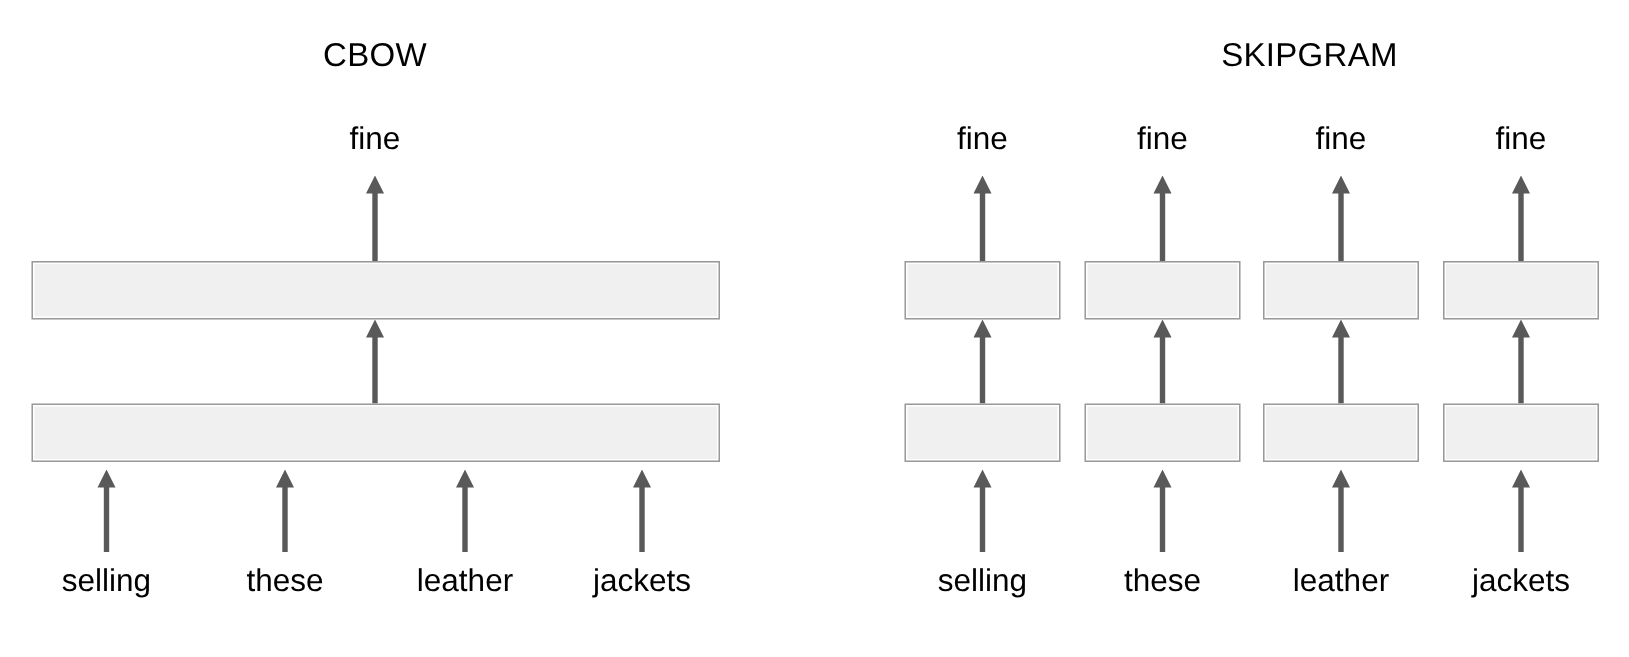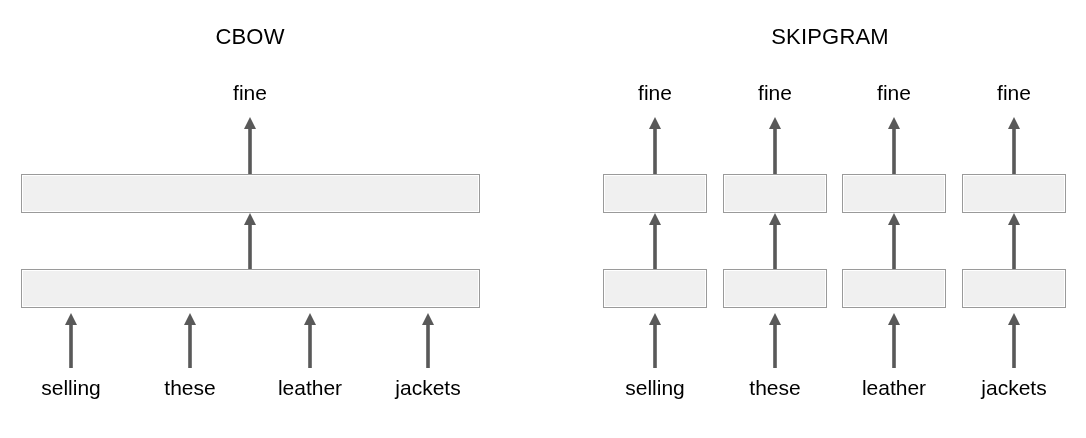--- a/index.html
+++ b/index.html
@@ -89,21 +89,21 @@
     <div class="arrow" style="left: 428px; top: 313px; width: 16px; height: 55px;">
       <svg width="16" height="55" viewBox="0 0 16 55">
         <rect x="6.2" y="11" width="3.6" height="44" fill="#595959"></rect>
         <path d="M8 0 L14 12 L2 12 Z" fill="#595959"></path>
       </svg>
     </div>
     <div class="word" style="left: 71px; top: 376px;">selling</div>
     <div class="word" style="left: 190px; top: 376px;">these</div>
     <div class="word" style="left: 310px; top: 376px;">leather</div>
     <div class="word" style="left: 428px; top: 376px;">jackets</div>
-    <div class="title" style="left: 830px; top: 24px;">SKIPGRAM</div>
+    <div class="title" style="left: 873px; top: 24px;">SKIPGRAM</div>
     <div class="word" style="left: 655px; top: 81px;">fine</div>
     <div class="word" style="left: 775px; top: 81px;">fine</div>
     <div class="word" style="left: 894px; top: 81px;">fine</div>
     <div class="word" style="left: 1014px; top: 81px;">fine</div>
     <div class="layer-box" style="left: 603px; top: 174px; width: 104px; height: 39px; background: rgb(240, 240, 240); border-color: rgb(154, 154, 154);"></div>
     <div class="layer-box" style="left: 723px; top: 174px; width: 104px; height: 39px; background: rgb(240, 240, 240); border-color: rgb(154, 154, 154);"></div>
     <div class="layer-box" style="left: 842px; top: 174px; width: 104px; height: 39px; background: rgb(240, 240, 240); border-color: rgb(154, 154, 154);"></div>
     <div class="layer-box" style="left: 962px; top: 174px; width: 104px; height: 39px; background: rgb(240, 240, 240); border-color: rgb(154, 154, 154);"></div>
     <div class="layer-box" style="left: 603px; top: 269px; width: 104px; height: 39px; background: rgb(240, 240, 240); border-color: rgb(154, 154, 154);"></div>
     <div class="layer-box" style="left: 723px; top: 269px; width: 104px; height: 39px; background: rgb(240, 240, 240); border-color: rgb(154, 154, 154);"></div>

